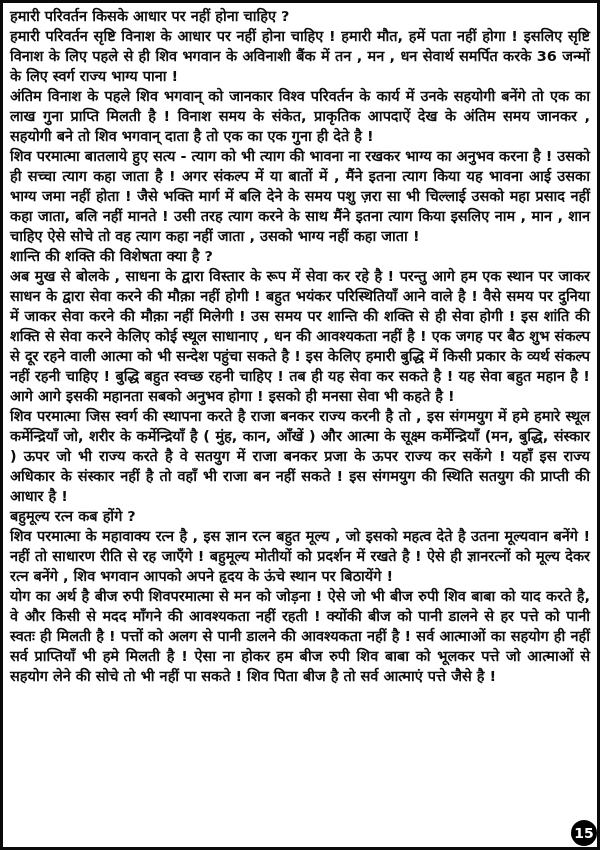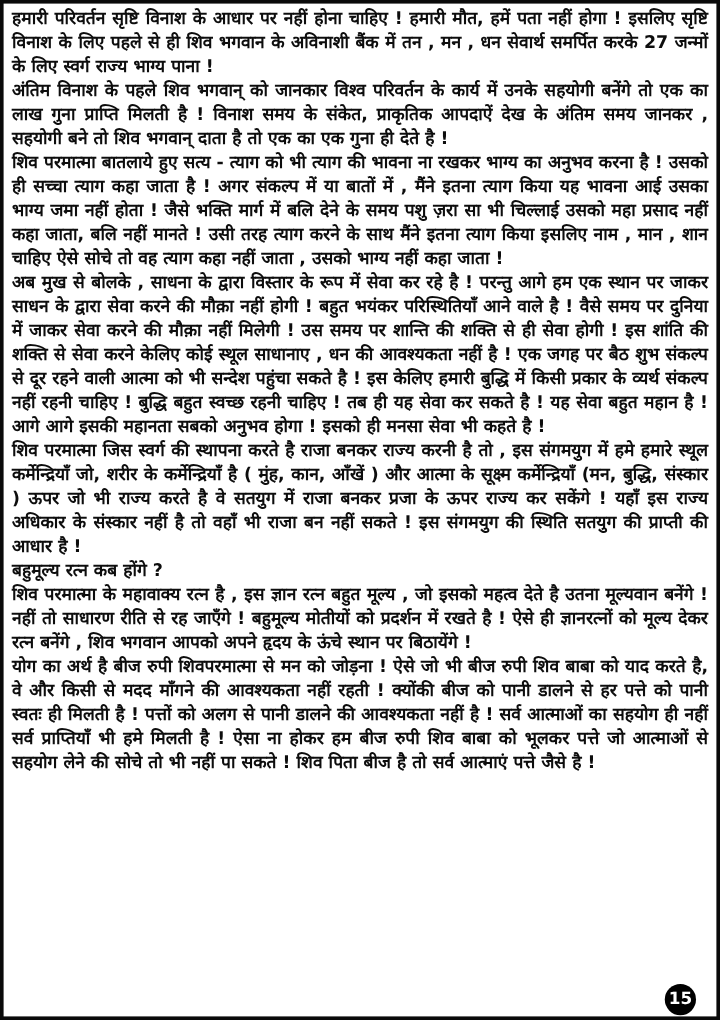--- a/index.html
+++ b/index.html
@@ -29,53 +29,55 @@
     text-align: left;
     white-space: normal;
   }
   .answer {
     margin: 0;
     text-align: justify;
     text-justify: inter-word;
   }
   .page-num-badge {
     position: absolute;
-    right: 17px;
+    right: 0;
     bottom: 1px;
     width: 26px;
     height: 26px;
     border-radius: 50%;
     background: #000000;
     color: #ffffff;
     display: flex;
     align-items: center;
     justify-content: center;
     font-size: 14px;
     font-weight: 700;
     font-family: "DejaVu Sans", sans-serif;
   }
 </style>
 </head>
 <body>
 
 <div class="sheet">
 
   <div class="qa-section">
-    <p class="answer">हमारी परिवर्तन सृष्टि विनाश के आधार पर नहीं  होना चाहिए ! हमारी मौत, हमें पता नहीं होगा ! इसलिए सृष्टि विनाश के लिए पहले से ही शिव भगवान के अविनाशी बैंक में तन , मन , धन सेवार्थ समर्पित करके 27 जन्मों के लिए स्वर्ग राज्य भाग्य पाना !</p>
+    <p class="question">हमारी परिवर्तन किसके आधार पर नहीं होना चाहिए ?</p>
+    <p class="answer">हमारी परिवर्तन सृष्टि विनाश के आधार पर नहीं  होना चाहिए ! हमारी मौत, हमें पता नहीं होगा ! इसलिए सृष्टि विनाश के लिए पहले से ही शिव भगवान के अविनाशी बैंक में तन , मन , धन सेवार्थ समर्पित करके 36 जन्मों के लिए स्वर्ग राज्य भाग्य पाना !</p>
   </div>
 
   <div class="qa-section">
     <p class="answer">अंतिम विनाश के पहले शिव भगवान् को जानकार विश्व परिवर्तन के कार्य में उनके सहयोगी बनेंगे तो एक का लाख गुना प्राप्ति मिलती है ! विनाश समय के संकेत, प्राकृतिक  आपदाऐं देख के अंतिम समय जानकर , सहयोगी बने तो शिव भगवान् दाता है तो एक का एक गुना ही देते है !</p>
   </div>
 
   <div class="qa-section">
     <p class="answer">शिव परमात्मा बातलाये हुए सत्य - त्याग को भी त्याग की भावना ना रखकर भाग्य का अनुभव करना है ! उसको ही सच्चा त्याग कहा जाता है ! अगर संकल्प में या बातों में , मैंने इतना त्याग किया यह भावना आई उसका भाग्य जमा नहीं होता ! जैसे भक्ति मार्ग में बलि देने के समय पशु ज़रा सा भी चिल्लाई उसको महा प्रसाद नहीं कहा जाता, बलि नहीं मानते ! उसी तरह त्याग करने के  साथ मैंने इतना त्याग किया इसलिए नाम , मान , शान  चाहिए ऐसे सोचे तो वह त्याग कहा नहीं जाता , उसको भाग्य नहीं कहा जाता !</p>
   </div>
 
   <div class="qa-section">
+    <p class="question">शान्ति की शक्ति की विशेषता क्या है ?</p>
     <p class="answer">अब मुख से बोलके , साधना के द्वारा विस्तार के रूप में सेवा कर रहे है ! परन्तु आगे हम एक स्थान पर जाकर साधन के द्वारा सेवा करने की मौक़ा नहीं होगी ! बहुत भयंकर परिस्थितियाँ आने वाले है ! वैसे समय पर दुनिया में जाकर सेवा करने की मौक़ा नहीं मिलेगी ! उस समय पर शान्ति की शक्ति से ही सेवा होगी ! इस शांति की शक्ति से सेवा करने केलिए कोई स्थूल साधानाए , धन की आवश्यकता नहीं है ! एक जगह पर बैठ शुभ संकल्प से दूर रहने वाली आत्मा को भी सन्देश पहुंचा सकते है ! इस केलिए हमारी बुद्धि में किसी प्रकार के व्यर्थ संकल्प नहीं रहनी चाहिए ! बुद्धि बहुत स्वच्छ रहनी चाहिए ! तब ही यह  सेवा कर सकते है ! यह सेवा बहुत महान है ! आगे आगे इसकी महानता सबको अनुभव होगा ! इसको ही  मनसा सेवा   भी कहते है !</p>
   </div>
 
   <div class="qa-section">
     <p class="answer">शिव परमात्मा जिस स्वर्ग की  स्थापना करते है राजा बनकर राज्य करनी है तो , इस संगमयुग में हमे हमारे स्थूल कर्मेन्द्रियाँ जो, शरीर के कर्मेन्द्रियाँ है ( मुंह, कान, आँखें )   और आत्मा के सूक्ष्म कर्मेन्द्रियाँ (मन, बुद्धि, संस्कार ) ऊपर जो भी राज्य करते है वे  सतयुग में राजा बनकर प्रजा के ऊपर राज्य कर सकेंगे ! यहाँ इस राज्य अधिकार के संस्कार नहीं है तो वहाँ भी राजा बन नहीं सकते ! इस संगमयुग की  स्थिति  सतयुग की प्राप्ती की आधार है !</p>
   </div>
 
   <div class="qa-section">
     <p class="question">बहुमूल्य रत्न कब होंगे ?</p>
     <p class="answer">शिव परमात्मा के महावाक्य  रत्न है , इस ज्ञान रत्न बहुत मूल्य , जो इसको महत्व देते है उतना मूल्यवान बनेंगे ! नहीं तो साधारण रीति से रह जाएँगे ! बहुमूल्य मोतीयों को प्रदर्शन में रखते है ! ऐसे ही ज्ञानरत्नों को मूल्य देकर रत्न बनेंगे , शिव भगवान आपको  अपने हृदय के ऊंचे स्थान पर बिठायेंगे !</p>

